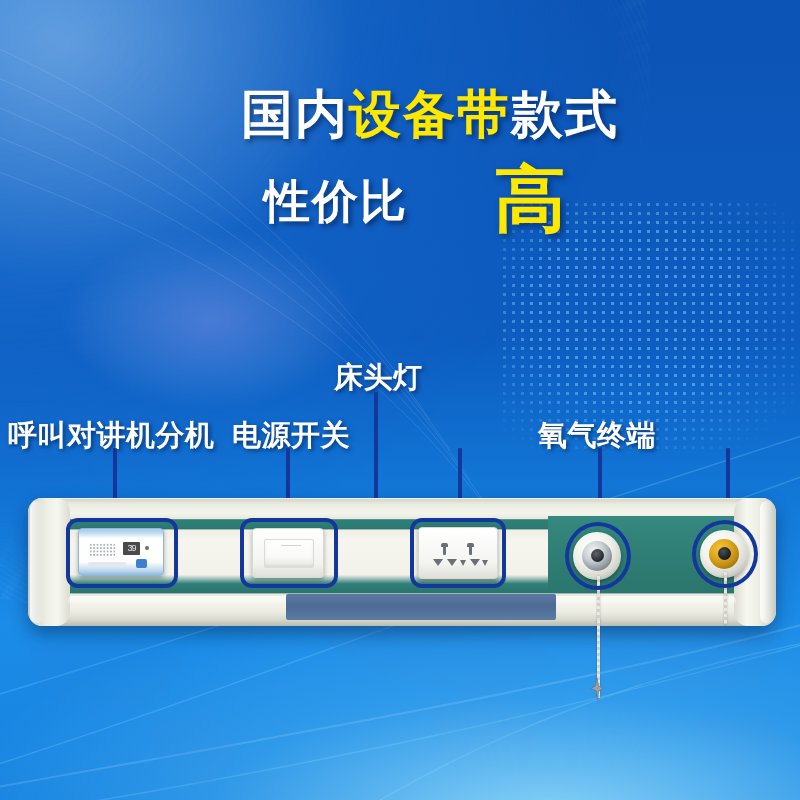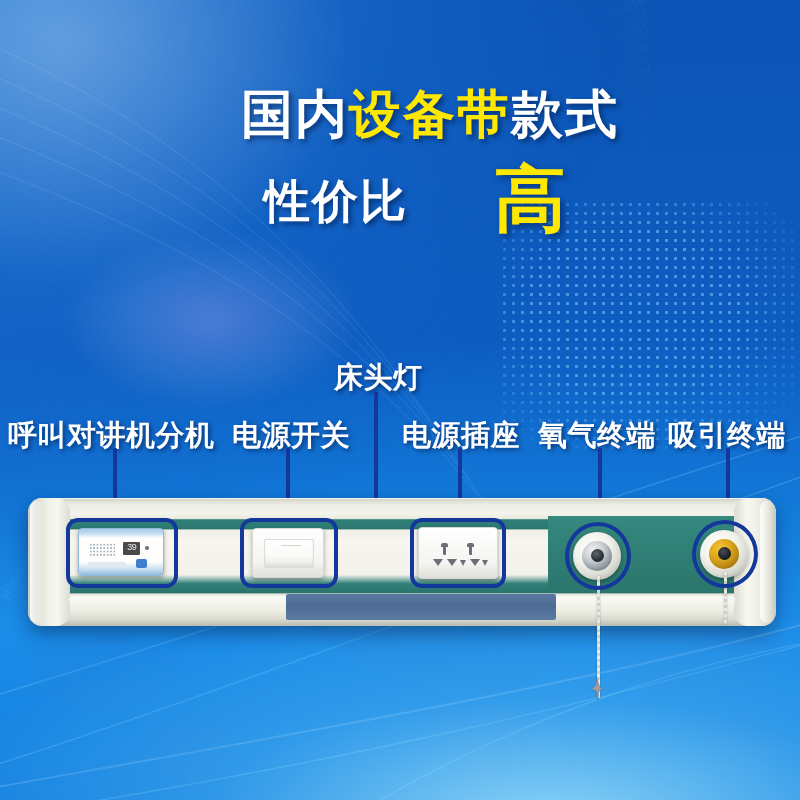--- a/index.html
+++ b/index.html
@@ -163,21 +163,21 @@
   }
   .ic-grille{
     position:absolute;left:10px;top:14px;width:26px;height:14px;
     background-image:radial-gradient(#9aa7b2 .8px, rgba(0,0,0,0) 1px);
     background-size:3.4px 3.4px;opacity:.9;
   }
   .ic-display{
     position:absolute;left:44px;top:13px;width:17px;height:13px;
     background:#4a4a4a;border-radius:1px;
     color:#e9e9e9;font-size:9px;line-height:13px;text-align:center;
-    font-family:Liberation Mono, monospace;letter-spacing:-1px;
+    font-family:Liberation Sans, sans-serif;letter-spacing:-1px;
   }
   .ic-led{position:absolute;left:66px;top:17px;width:4px;height:4px;border-radius:50%;background:#6b6b6b;}
   .ic-slot{position:absolute;left:9px;top:33px;width:38px;height:5px;background:#e3e8ee;border-radius:2px;}
   .ic-btn{position:absolute;left:57px;top:30px;width:11px;height:9px;background:#3f7fd0;border-radius:2px;}
 
   
   .switch{
     position:absolute;left:252px;top:528px;width:72px;height:50px;
     background:linear-gradient(180deg,#ffffff,#f3f3f1 70%,#dfe0da);
     border-radius:4px;box-shadow:0 2px 4px rgba(0,0,0,.3);
@@ -303,23 +303,21 @@
     </div>
     <div class="hl2">
       <span class="w">性价比</span>
       <span class="y">高</span>
     </div>
   </div>
 
   <div class="callout-label" style="left:232px;top:416px;">电源开关</div>
   <div class="callout-label" style="left:8px;top:416px;">呼叫对讲机分机</div>
   <div class="callout-label" style="left:334px;top:358px;">床头灯</div>
-  <div class="callout-label" style="left:402px;top:416px;">电源插座</div>
   <div class="callout-label" style="left:538px;top:416px;text-align:right;">氧气终端</div>
-  <div class="callout-label" style="left:668px;top:416px;">吸引终端</div>
 
   <div class="leader" style="left:113px;top:448px;height:76px;"></div>
   <div class="leader" style="left:286px;top:448px;height:76px;"></div>
   <div class="leader" style="left:374px;top:392px;height:222px;"></div>
   <div class="leader" style="left:458px;top:448px;height:74px;"></div>
   <div class="leader" style="left:598px;top:448px;height:72px;"></div>
   <div class="leader" style="left:726px;top:448px;height:70px;"></div>
 
   <div class="panel-wrap">
     <div class="panel"></div>

